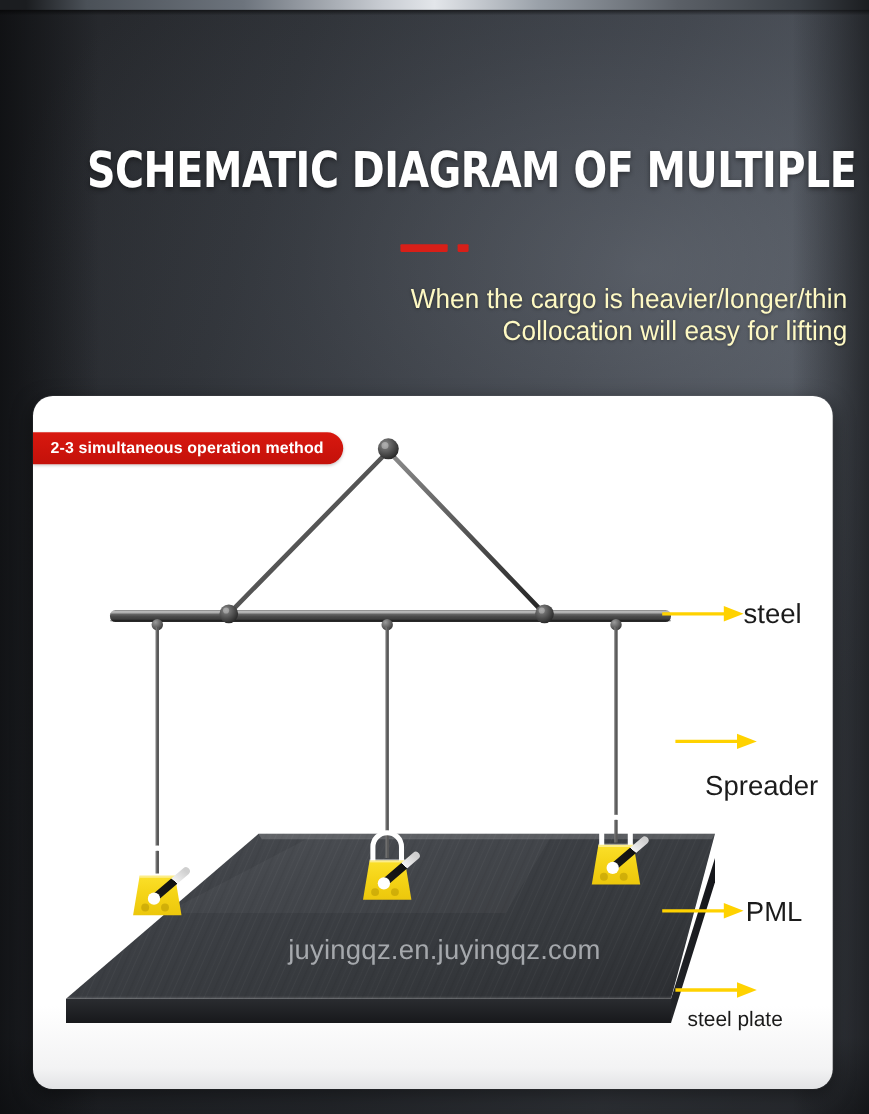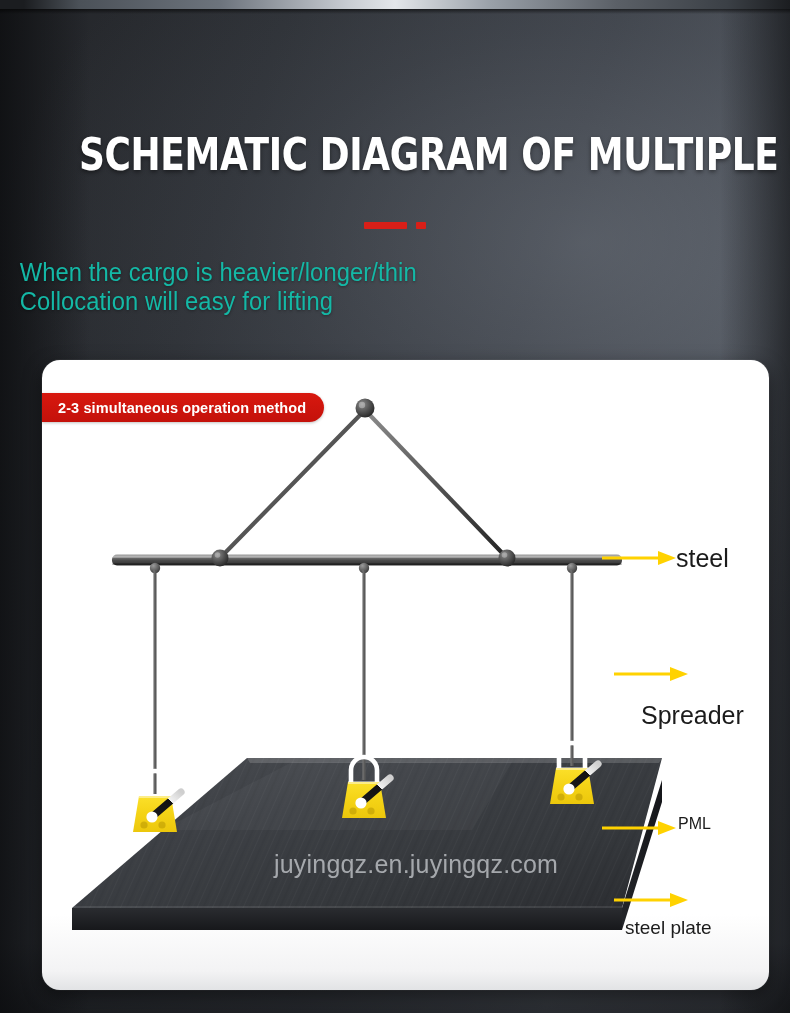--- a/index.html
+++ b/index.html
@@ -62,40 +62,39 @@
 
   .dash-row {
     position:absolute; left:0; top:222px; width:790px;
     display:flex; align-items:center; justify-content:center; gap:9px;
   }
   .dash-long { width:43px; height:7px; background:#d81f18; border-radius:1px; }
   .dash-short { width:10px; height:7px; background:#d81f18; border-radius:1px; }
 
   .subtitle {
     position:absolute; left:0; top:258px; width:790px;
-    text-align:left;
-    color:#14b8a6;
+    text-align:right;
+    color:#fef9c3;
     font-size:25px;
     line-height:29px;
     font-weight:400;
     letter-spacing:.1px;
     text-shadow:0 1px 3px rgba(0,0,0,.4);
   }
   .subtitle div { transform:scaleX(0.95); transform-origin:center; }
 
   
   .card {
     position:absolute;
     left:30px; top:360px;
     width:727px; height:630px;
     background:linear-gradient(180deg,#ffffff 0%,#ffffff 88%,#f3f3f4 97%,#e2e3e5 100%);
     border-radius:18px;
     box-shadow:0 6px 18px rgba(0,0,0,.5), 0 0 0 1px rgba(255,255,255,.06);
     overflow:hidden;
-    margin-left:12px;
   }
 
   
   .badge {
     position:absolute; left:0; top:33px;
     height:29px;
     padding:0 18px 0 16px;
     display:flex; align-items:center;
     background:linear-gradient(180deg,#d8180f 0%,#c4110a 100%);
     border-top-right-radius:15px;
@@ -126,21 +125,21 @@
   
   .callout {
     position:absolute;
     color:#1b1b1b;
     font-size:24px;
     white-space:nowrap;
     z-index:8;
   }
   .lbl-beam    { left:676px; top:544px; font-size:25px; }
   .lbl-spreader{ left:641px; top:701px; font-size:25px; }
-  .lbl-pml     { left:678px; top:815px; font-size:16px; }
+  .lbl-pml     { left:678px; top:815px; font-size:25px; }
   .lbl-plate   { left:625px; top:917px; font-size:19px; }
 
   .arrow-svg { position:absolute; z-index:7; }
 </style>
 </head>
 <body>
 
 <div id="stage">
 
   <div class="bg-base"></div>

